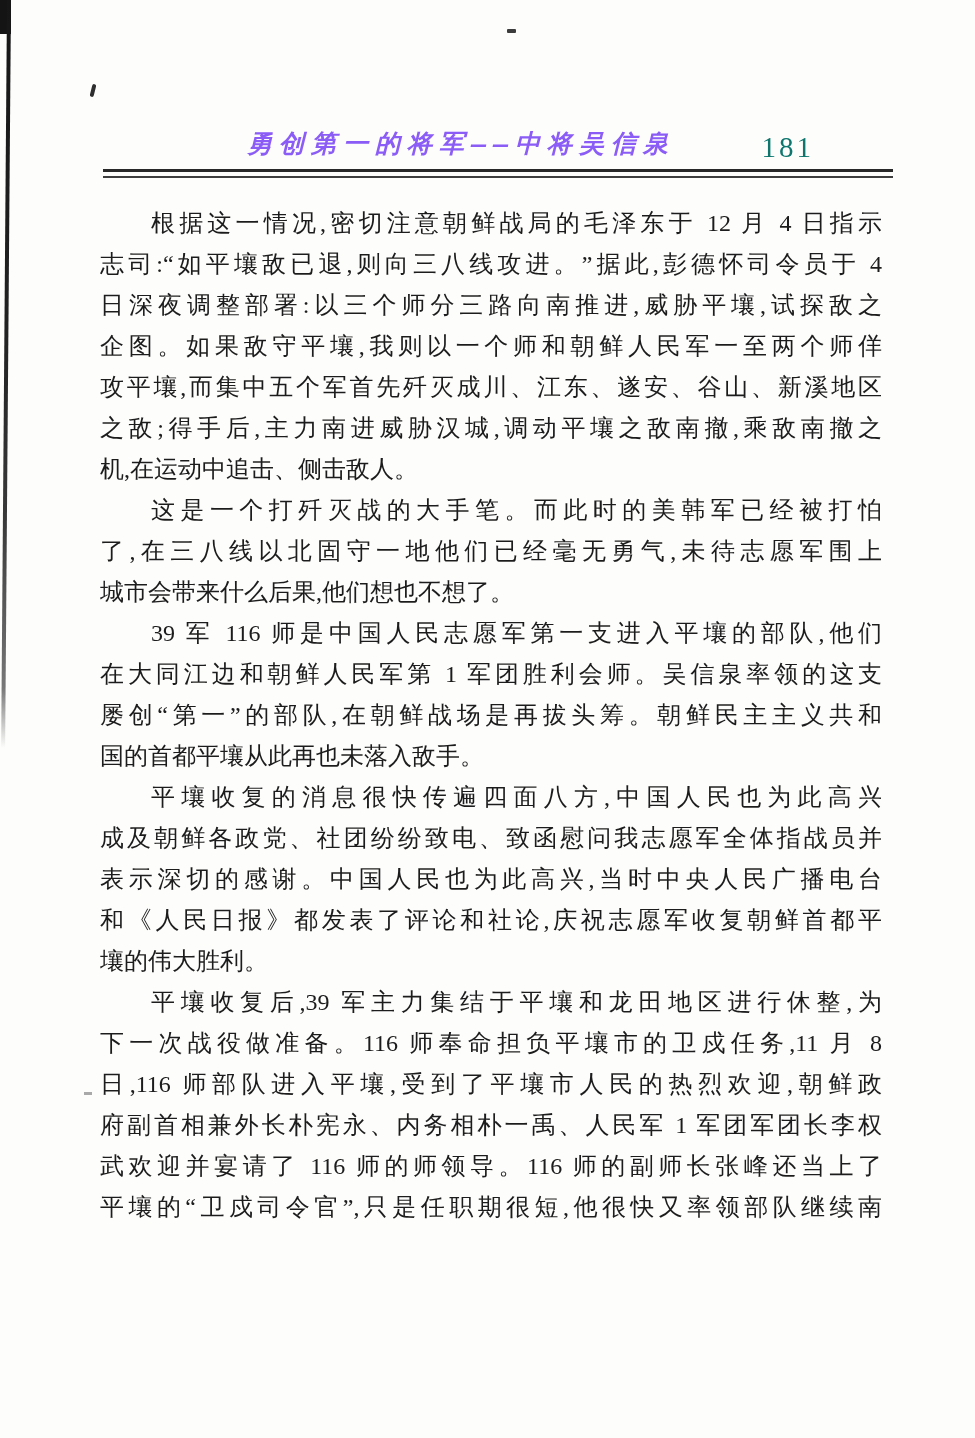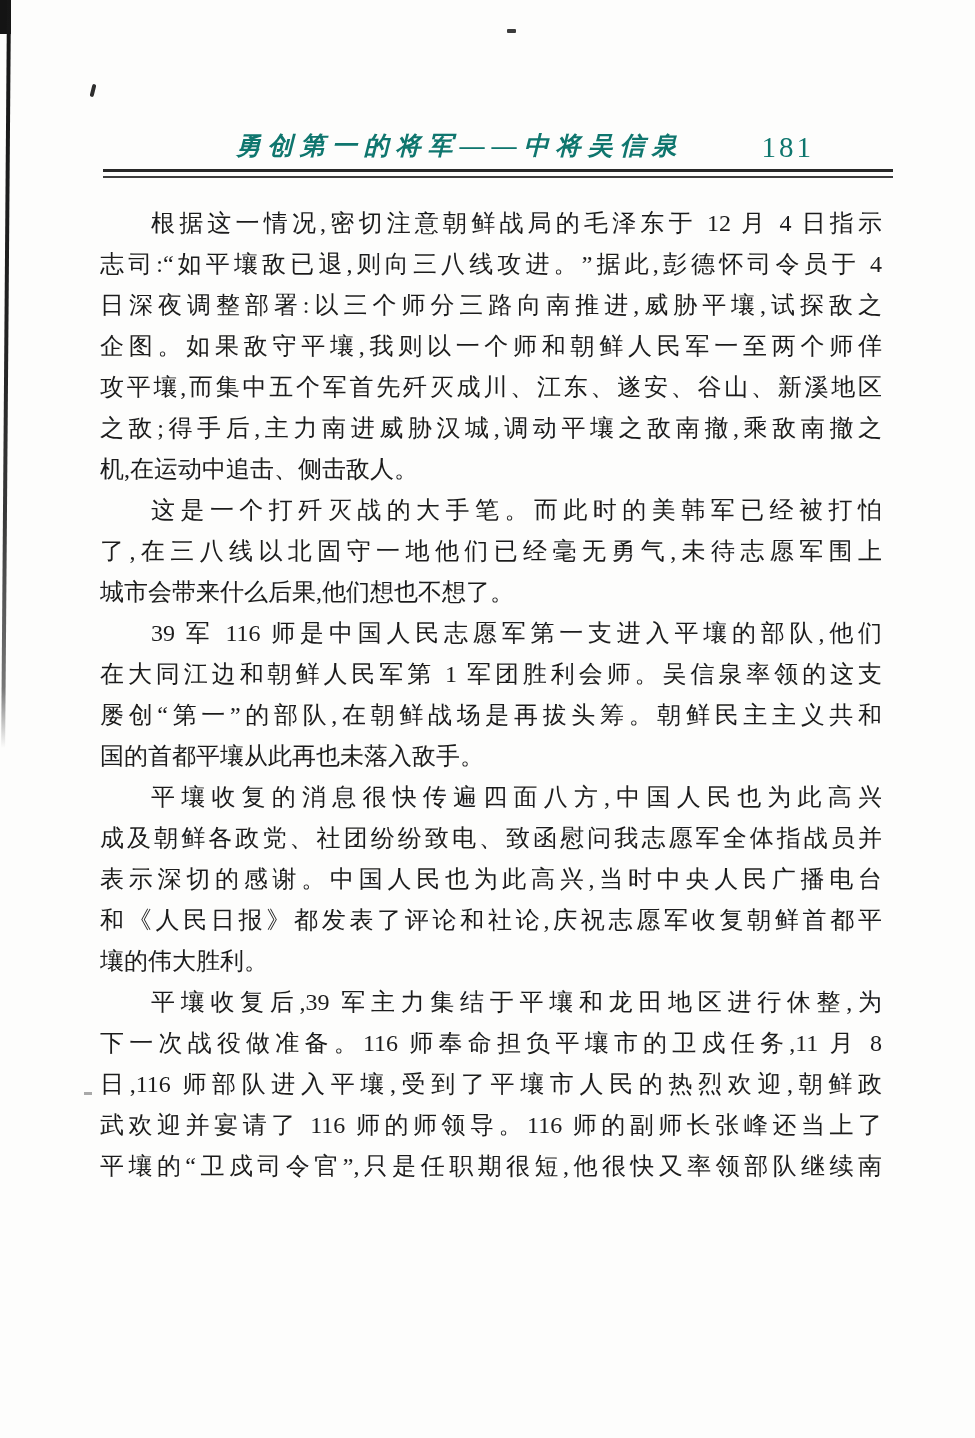--- a/index.html
+++ b/index.html
@@ -20,21 +20,22 @@
   }
   .top-dash { position:absolute; left:507px; top:29px; width:9px; height:4px; background:#3c3c3c; border-radius:1px; }
   .left-tick { position:absolute; left:91px; top:84px; width:4px; height:13px; background:#2e2e2e; border-radius:2px; transform:rotate(14deg); }
   .mid-tick { position:absolute; left:84px; top:1092px; width:8px; height:3px; background:#a9a9a9; }
   
   .header { position:absolute; top:129px; left:100px; width:782px; height:38px; }
   .header-title {
     position:absolute; left:50%; top:0; transform:translateX(-57%);
     font-style:italic; font-weight:bold;
     font-size:25px; line-height:34px; letter-spacing:7px; white-space:nowrap;
-    color:#0f766e;
+    color:#8b5cf6;
+    font-family:Liberation Mono, monospace;
   }
   .page-number { position:absolute; right:68px; top:1px; font-size:29px; line-height:34px; letter-spacing:3px; color:#0f766e; }
   .rule {
     position:absolute; top:169px; left:103px; width:790px; height:4px;
     border-top:3px solid #282828; border-bottom:2px solid #3d3d3d;
   }
   
   .body-text { position:absolute; top:203px; left:100px; width:782px; }
   .line {
     height:41px; line-height:41px;
@@ -84,17 +85,18 @@
 
     <div class="line indent">平壤收复的消息很快传遍四面八方,中国人民也为此高兴</div>
     <div class="line">成及朝鲜各政党、社团纷纷致电、致函慰问我志愿军全体指战员并</div>
     <div class="line">表示深切的感谢。中国人民也为此高兴,当时中央人民广播电台</div>
     <div class="line">和《人民日报》都发表了评论和社论,庆祝志愿军收复朝鲜首都平</div>
     <div class="line end">壤的伟大胜利。</div>
 
     <div class="line indent">平壤收复后,39 军主力集结于平壤和龙田地区进行休整,为</div>
     <div class="line">下一次战役做准备。116 师奉命担负平壤市的卫戍任务,11 月 8</div>
     <div class="line">日,116 师部队进入平壤,受到了平壤市人民的热烈欢迎,朝鲜政</div>
+    <div class="line">府副首相兼外长朴宪永、内务相朴一禹、人民军 1 军团军团长李权</div>
     <div class="line">武欢迎并宴请了 116 师的师领导。116 师的副师长张峰还当上了</div>
     <div class="line">平壤的“卫戍司令官”,只是任职期很短,他很快又率领部队继续南</div>
   </main>
 
 </div>
 
 </body></html>

